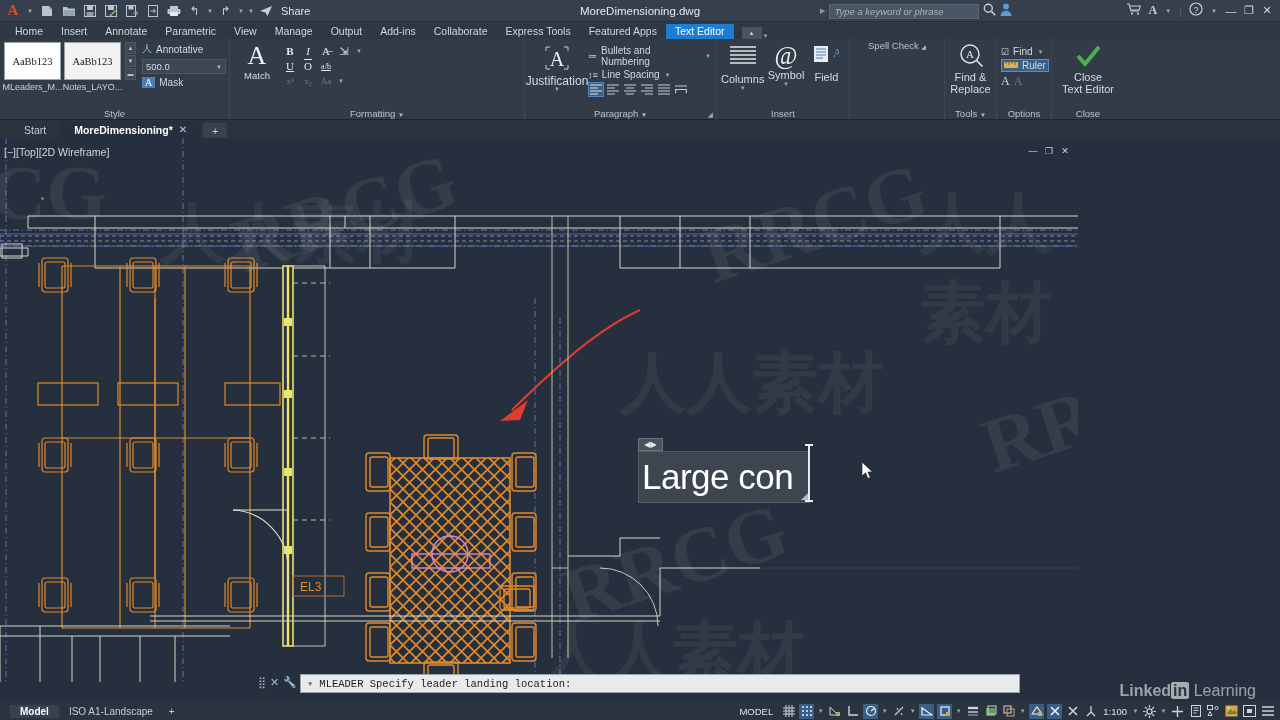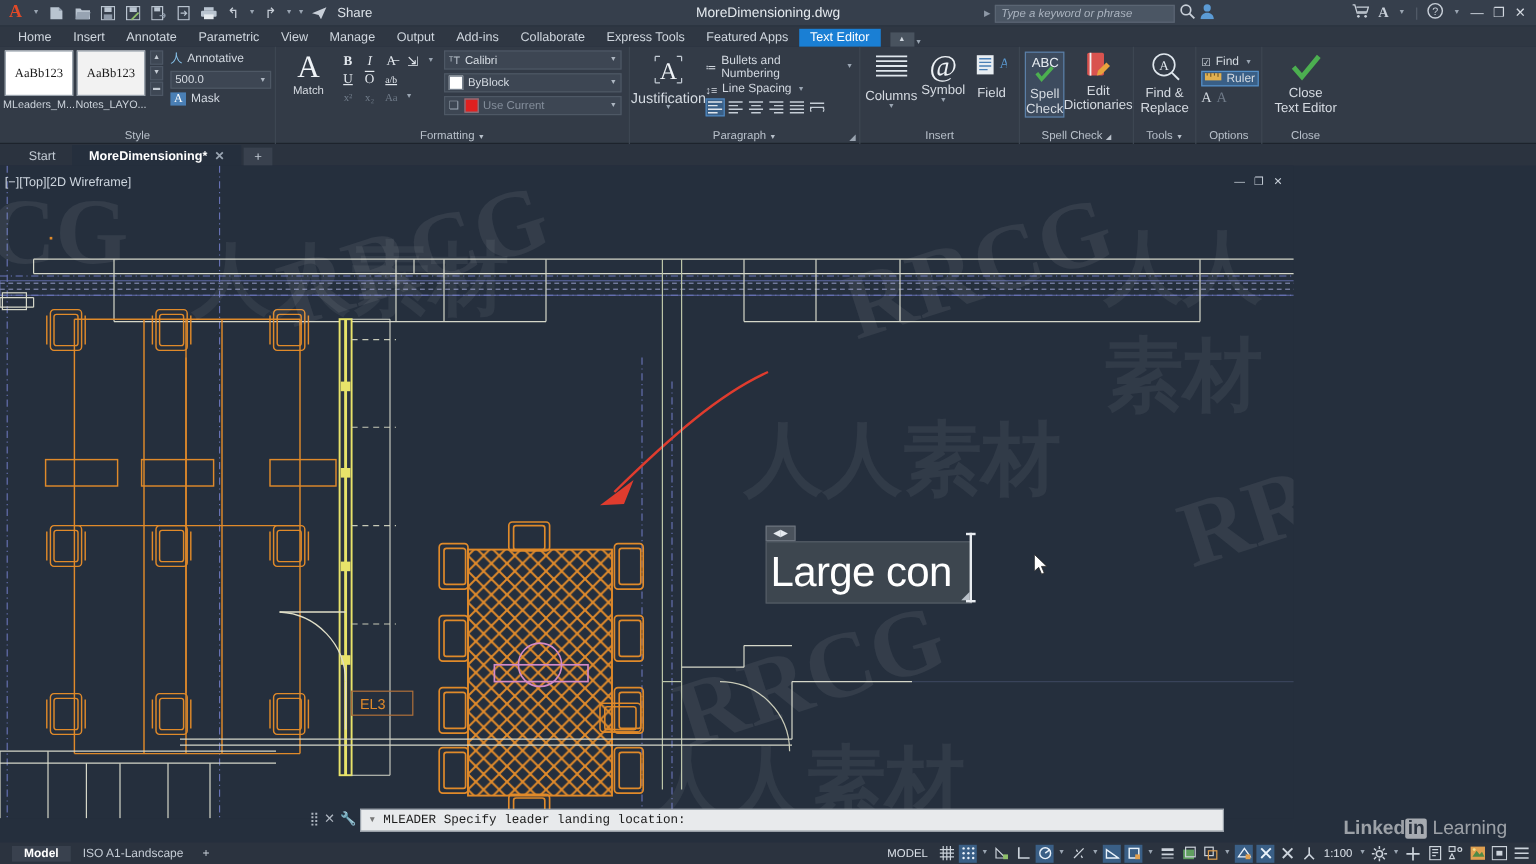--- a/index.html
+++ b/index.html
@@ -326,38 +326,20 @@
           <span class="fmt-btn" style="text-decoration:overline;">O</span>
           <span class="fmt-btn" style="font-size:8px;text-decoration:underline;">a/b</span>
         </div>
         <div class="fmt-row">
           <span class="fmt-btn dim" style="font-size:9px;">x²</span>
           <span class="fmt-btn dim" style="font-size:9px;">x₂</span>
           <span class="fmt-btn dim" style="font-size:9px;">Aa</span>
           <span class="tiny-caret">▼</span>
         </div>
       </div>
-      <div class="fmt-dds">
-        <div class="fmt-dd">
-          <span style="font-size:9px;color:#b7c0ca;">ᵀT</span>
-          <span>Calibri</span>
-          <span class="caret">▼</span>
-        </div>
-        <div class="fmt-dd">
-          <span class="colorchip" style="background:#ffffff;"></span>
-          <span>ByBlock</span>
-          <span class="caret">▼</span>
-        </div>
-        <div class="fmt-dd" style="color:#858f9c;">
-          <span style="color:#9aa5b2;">❏</span>
-          <span class="colorchip" style="background:#e02020;"></span>
-          <span>Use Current</span>
-          <span class="caret">▼</span>
-        </div>
-      </div>
     </div>
     <div class="panel-title">
       <span>Formatting</span>
       <span class="pcaret">▼</span>
     </div>
   </div>
 
   <div class="panel" style="width:192px;">
     <div class="panel-body">
       <div class="vbtn" style="width:56px;">
@@ -444,41 +426,20 @@
               <path d="M3 6h10M3 9h10M3 12h10M3 15h7" stroke="#4a7fb5" stroke-width="1.2"></path>
               <text x="20" y="14" font-size="12" fill="#5b9bd5" font-family="Liberation Serif">A</text>
             </svg></span>
         <span class="lbl">Field</span>
       </div>
     </div>
     <div class="panel-title">Insert</div>
   </div>
 
   <div class="panel" style="width:95px;">
-    <div class="panel-body" style="justify-content:space-around;padding-top:4px;">
-      <div class="ins-btn" style="background:#3d4b5e;border:1px solid #5b7fa8;width:40px;">
-        <span>
-          <svg width="28" height="26" viewBox="0 0 28 26">
-              <text x="14" y="12" font-size="11" fill="#e8edf2" text-anchor="middle" font-family="Liberation Sans">ABC</text>
-              <path d="M7 17l4 5 9-10" stroke="#4caf50" stroke-width="3" fill="none"></path>
-            </svg></span>
-        <span class="lbl">Spell</span>
-        <span class="lbl">Check</span>
-      </div>
-      <div class="ins-btn" style="width:50px;">
-        <span>
-          <svg width="26" height="24" viewBox="0 0 26 24">
-              <rect x="4" y="1" width="14" height="19" rx="1.5" fill="#d9534f"></rect>
-              <rect x="6" y="1" width="1.5" height="19" fill="#f2f2f2"></rect>
-              <path d="M13 16l7-7 3 3-7 7-4 1z" fill="#e8a33d"></path>
-            </svg></span>
-        <span class="lbl">Edit</span>
-        <span class="lbl">Dictionaries</span>
-      </div>
-    </div>
     <div class="panel-title">
       <span>Spell Check</span>
       <span class="pcaret"> ◢</span>
     </div>
   </div>
 
   <div class="panel" style="width:52px;">
     <div class="panel-body" style="justify-content:center;padding-top:4px;">
       <div class="ins-btn">
         <span>

